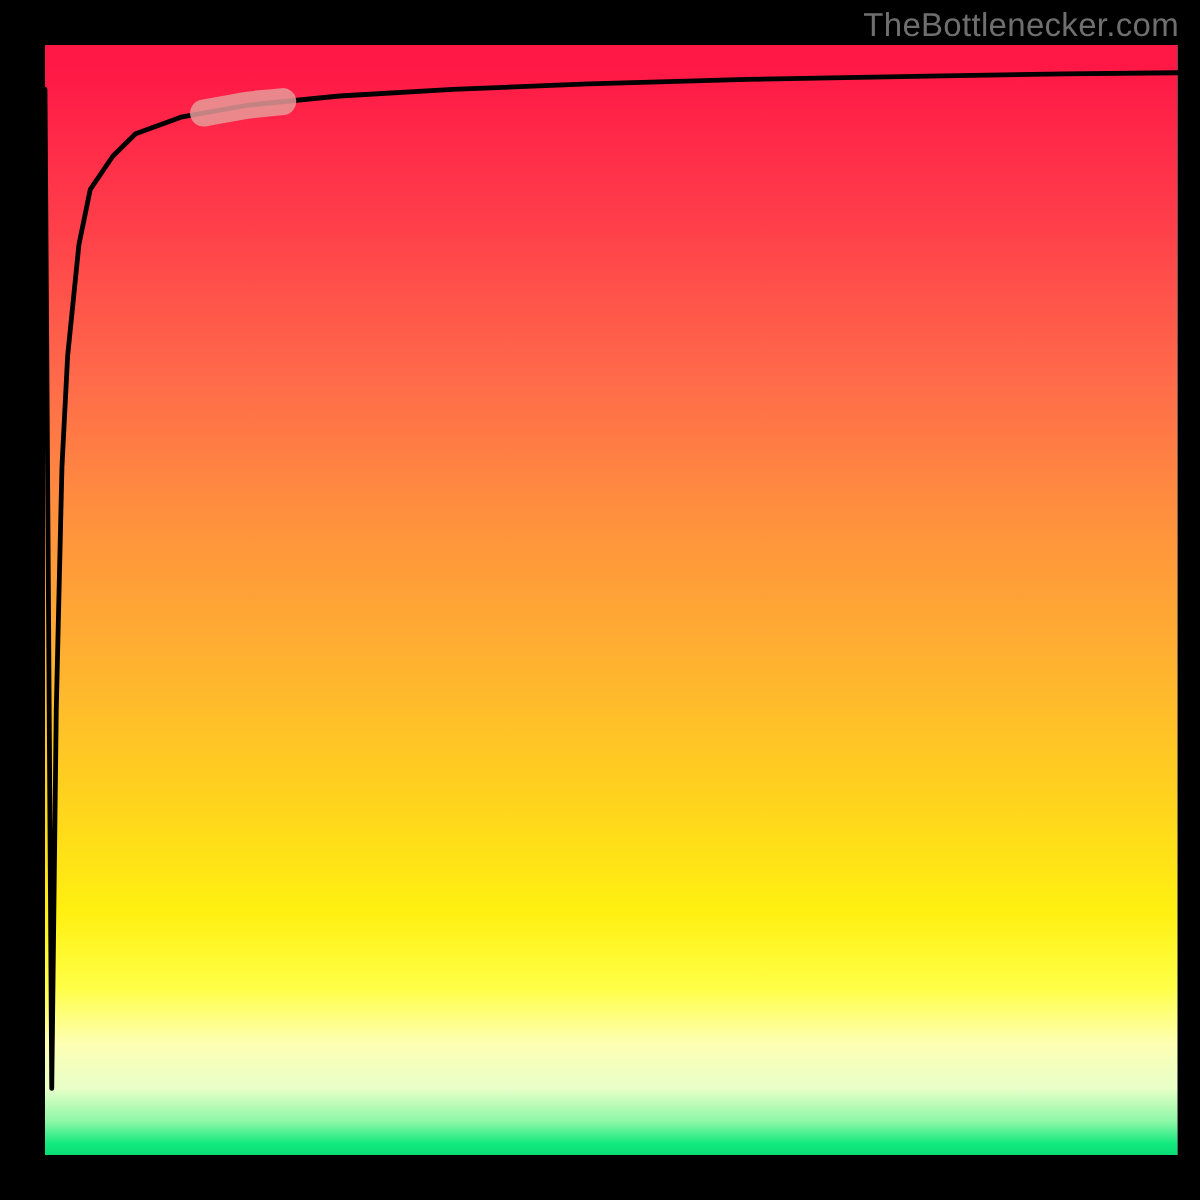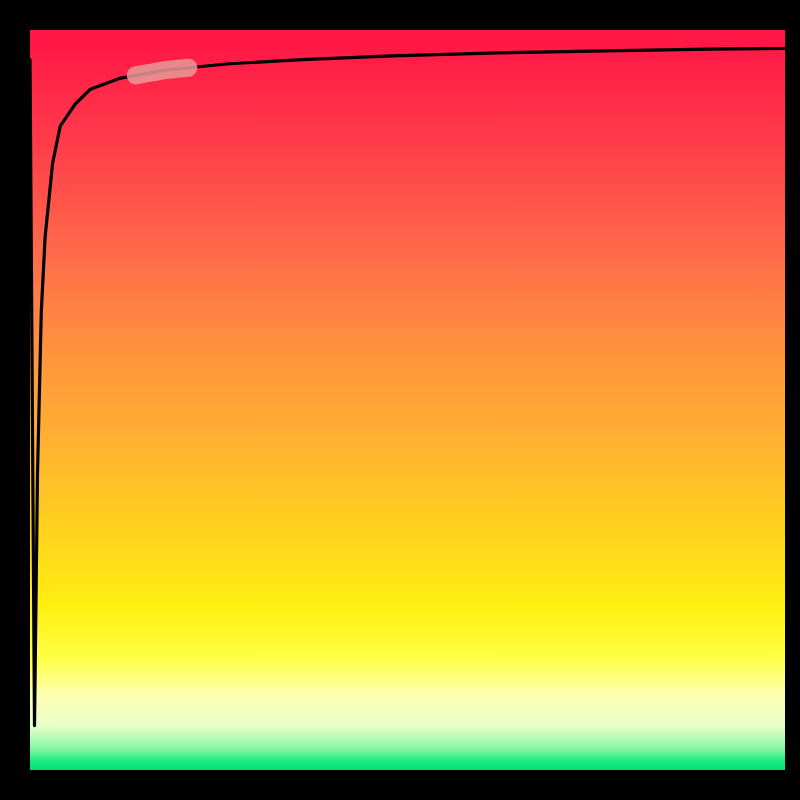--- a/index.html
+++ b/index.html
@@ -97,14 +97,15 @@
   <div class="frame-right"></div>
   <div class="frame-bottom"></div>
 
   <svg class="curve" viewBox="0 0 800 800">
 
     <path id="main-curve" fill="none" stroke="#000000" stroke-width="3.2" stroke-linejoin="round" stroke-linecap="round" d="M30.0 59.6 L34.5 725.6 L37.5 474.0 L41.3 311.2 L45.1 237.2 L52.6 163.2 L60.2 126.2 L75.3 104.0 L90.4 89.2 L120.6 78.1 L165.9 70.0 L226.3 64.0 L301.8 59.6 L392.4 55.9 L498.1 52.9 L618.9 50.7 L709.5 49.2 L785.0 48.5"></path>
 
     <path id="highlight-seg" fill="none" stroke="#e69a99" stroke-width="18" stroke-linecap="round" opacity="0.85" d="M135.7 75.4 L142.3 74.2 L148.9 73.0 L155.5 71.8 L162.1 70.6 L168.7 69.7 L175.3 69.0 L181.9 68.4 L188.5 67.7"></path>
   </svg>
 
+  <div class="watermark">TheBottlenecker.com</div>
 
 </div>
 
 </body></html>

